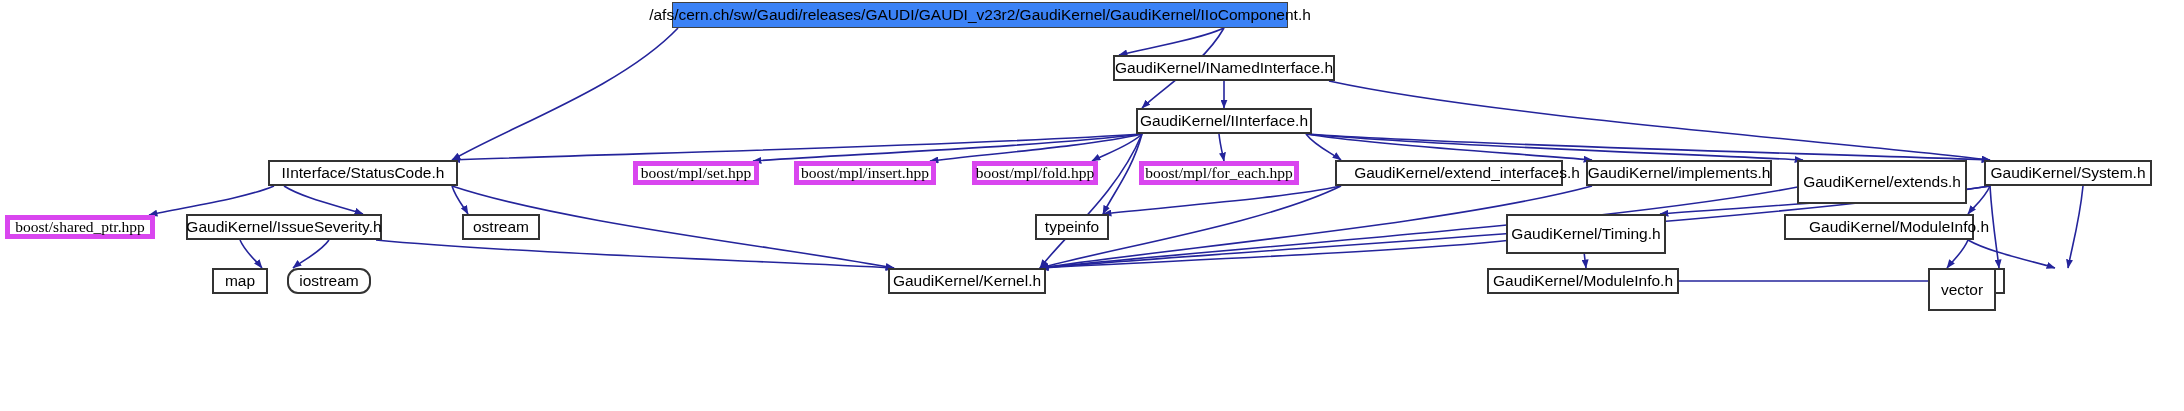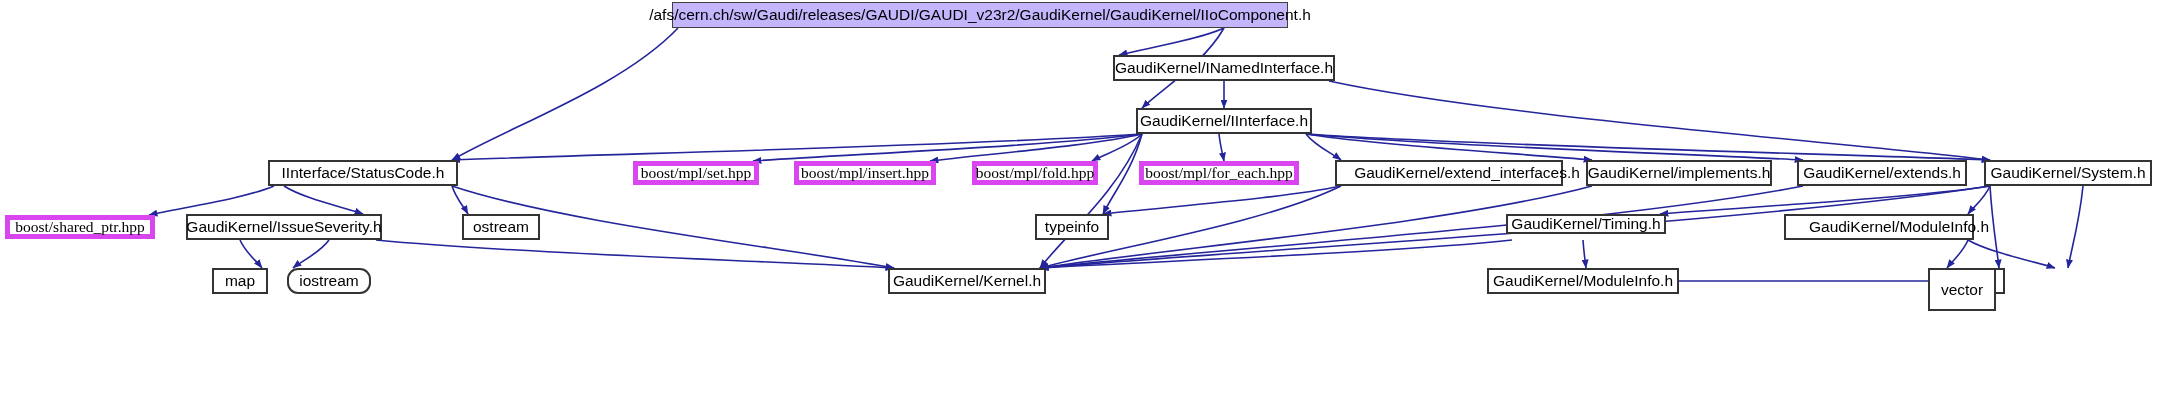--- a/index.html
+++ b/index.html
@@ -4,21 +4,21 @@
 <style>
   html,body{margin:0;padding:0;background:#ffffff;}
   body{font-family:"Liberation Sans","DejaVu Sans",sans-serif;}
   #canvas{position:relative;width:2184px;height:411px;background:#ffffff;overflow:hidden;}
   #edges{position:absolute;left:0;top:0;width:2184px;height:411px;}
   .node{position:absolute;box-sizing:border-box;display:flex;align-items:center;
         justify-content:center;background:#ffffff;border:1px solid #4d4d4d;
         color:#000000;white-space:nowrap;font-size:15.5px;line-height:1;}
   .node.bold{border:2px solid #333333;}
   .node.faint{border:5px solid #d946ef;font-family:Liberation Serif, serif;}
-  .node.root{background:#c4b5fd;border:1px solid #404040;}
+  .node.root{background:#3b82f6;border:1px solid #404040;}
   .nlabel{padding:0 7px;}
 </style>
 </head>
 <body>
 
 <div id="canvas">
   <svg id="edges" viewBox="0 0 2184 411" xmlns="http://www.w3.org/2000/svg">
     <defs>
       <marker id="ah" markerWidth="9" markerHeight="7" refX="8.4" refY="3.5" orient="auto" markerUnits="userSpaceOnUse">
         <polygon points="0,0 9,3.5 0,7" fill="#24249b"></polygon>
@@ -88,39 +88,39 @@
       </div>
       <div class="node faint" style="left: 1139px; top: 161px; width: 160px; height: 24px;">
         <span class="nlabel">boost/mpl/for_each.hpp</span>
       </div>
       <div class="node bold" style="left: 1335px; top: 160px; width: 228px; height: 26px; padding-left: 36px;">
         <span class="nlabel">GaudiKernel/extend_interfaces.h</span>
       </div>
       <div class="node bold" style="left: 1586px; top: 160px; width: 186px; height: 26px;">
         <span class="nlabel">GaudiKernel/implements.h</span>
       </div>
-      <div class="node bold" style="left: 1797px; top: 160px; width: 170px; height: 26px;">
+      <div class="node bold" style="left: 1797px; top: 160px; width: 170px; height: 44px;">
         <span class="nlabel">GaudiKernel/extends.h</span>
       </div>
       <div class="node bold" style="left: 1984px; top: 160px; width: 168px; height: 26px;">
         <span class="nlabel">GaudiKernel/System.h</span>
       </div>
       <div class="node faint" style="left: 5px; top: 215px; width: 150px; height: 24px;">
         <span class="nlabel">boost/shared_ptr.hpp</span>
       </div>
       <div class="node bold" style="left: 186px; top: 214px; width: 196px; height: 26px;">
         <span class="nlabel">GaudiKernel/IssueSeverity.h</span>
       </div>
       <div class="node bold" style="left: 462px; top: 214px; width: 78px; height: 26px;">
         <span class="nlabel">ostream</span>
       </div>
       <div class="node bold" style="left: 1035px; top: 214px; width: 74px; height: 26px; text-align: right;">
         <span class="nlabel">typeinfo</span>
       </div>
-      <div class="node bold" style="left: 1506px; top: 214px; width: 160px; height: 20px;">
+      <div class="node bold" style="left: 1506px; top: 214px; width: 160px; height: 40px;">
         <span class="nlabel">GaudiKernel/Timing.h</span>
       </div>
       <div class="node bold" style="left: 1784px; top: 214px; width: 190px; height: 26px; padding-left: 40px;">
         <span class="nlabel">GaudiKernel/ModuleInfo.h</span>
       </div>
       <div class="node bold" style="left: 212px; top: 268px; width: 56px; height: 26px;">
         <span class="nlabel">map</span>
       </div>
       <div class="node bold" style="left: 287px; top: 268px; width: 84px; height: 26px; border-radius: 11px;">
         <span class="nlabel">iostream</span>

